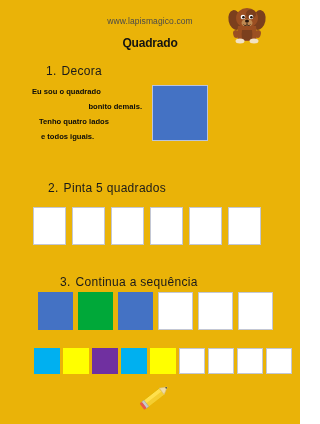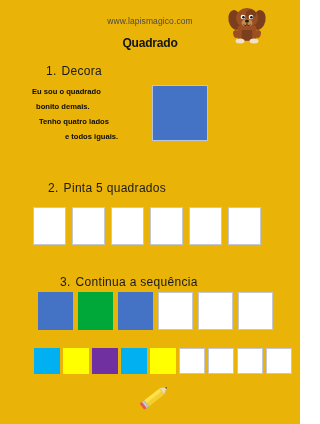--- a/index.html
+++ b/index.html
@@ -63,23 +63,23 @@
     width: 110px;
   }
   .poem .line {
     font-size: 7.6px;
     font-weight: bold;
     color: #0b0b0b;
     line-height: 15px;
     white-space: nowrap;
   }
   .poem .line.i1 { padding-left: 0px; }
-  .poem .line.i2 { padding-left: 4px; }
+  .poem .line.i2 { padding-left: 4px; text-align: right; }
   .poem .line.i3 { padding-left: 7px; }
-  .poem .line.i4 { padding-left: 9px; text-align: center; }
+  .poem .line.i4 { padding-left: 9px; }
 
   .demo-square {
     position: absolute;
     left: 152px;
     top: 85px;
     width: 56px;
     height: 56px;
     border: 1px solid #b9c4dd;
   }
 

